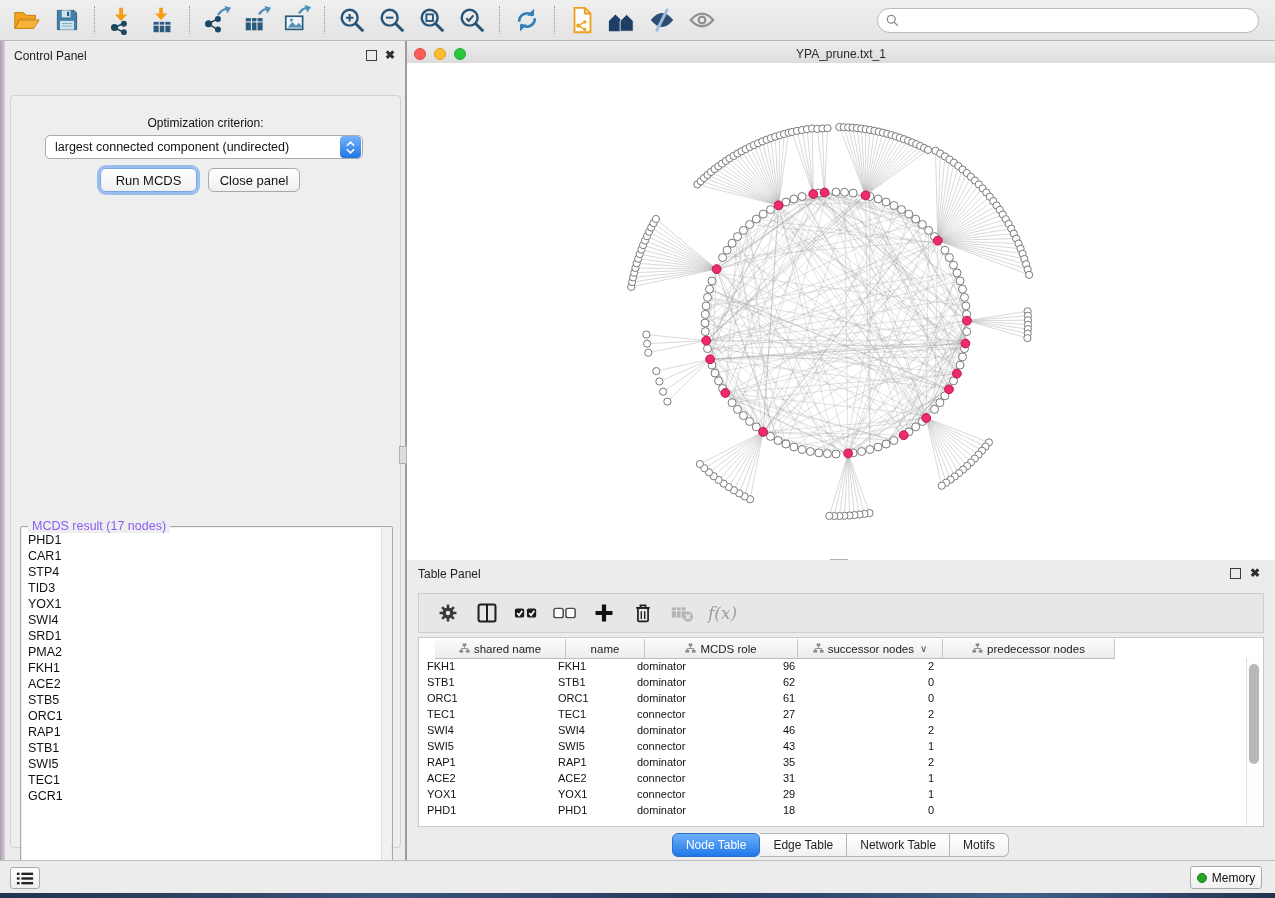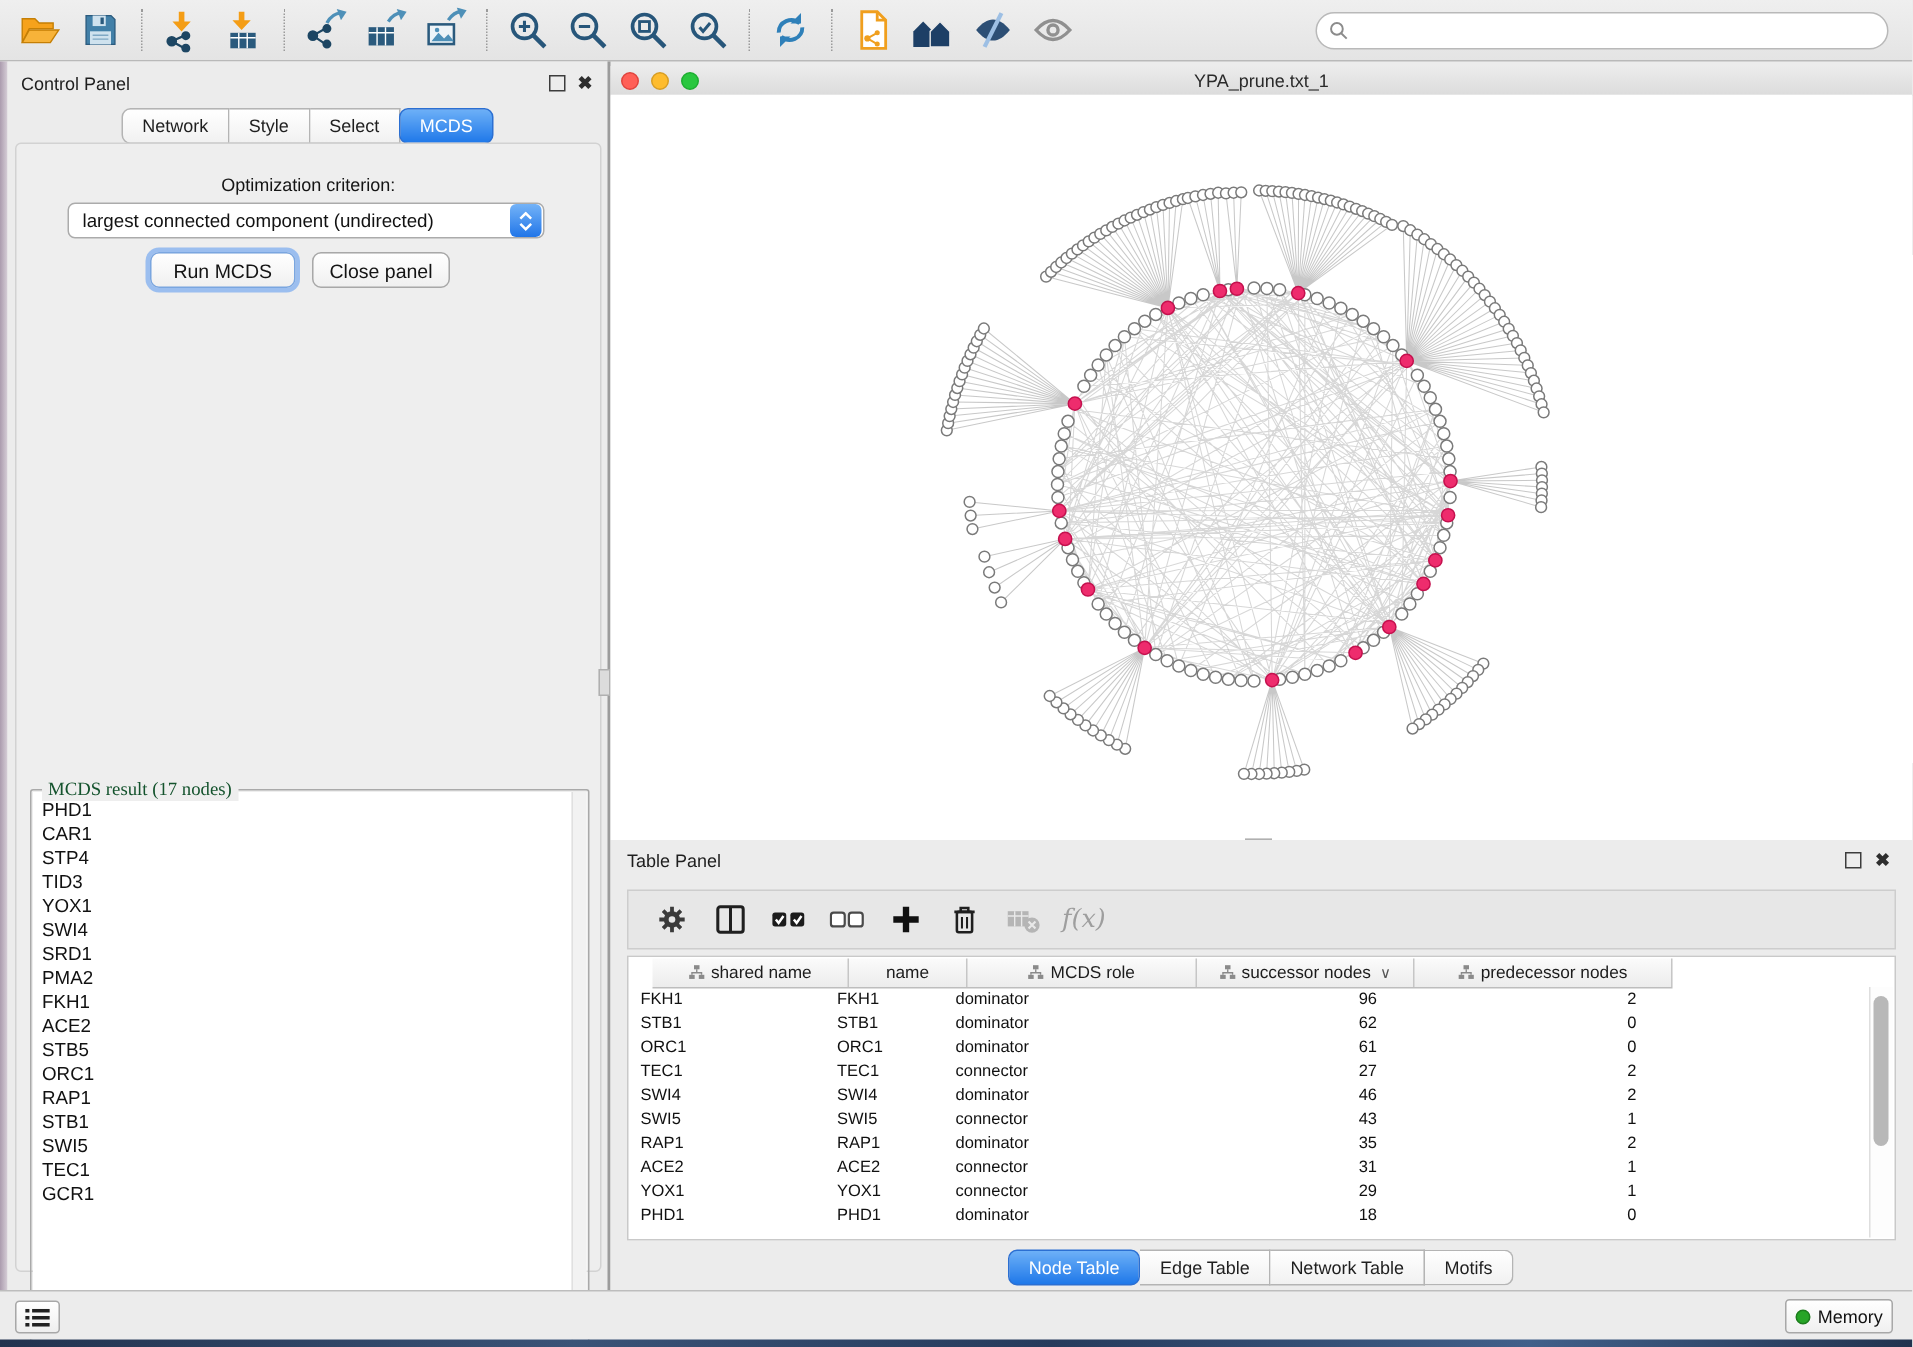--- a/index.html
+++ b/index.html
@@ -38,21 +38,21 @@
   .dropdown{position:absolute;left:34px;top:39px;width:318px;height:24px;background:#fff;border:1px solid #ababab;
     border-radius:5px;display:flex;align-items:center;box-sizing:border-box;}
   .dropdown .dd-text{flex:1;font-size:12.5px;color:#111;padding-left:9px;white-space:nowrap;overflow:hidden;}
   .dd-step{width:21px;height:22px;border-radius:4px;background:linear-gradient(#74b3f8,#2176e8);margin-right:1px;
     display:flex;flex-direction:column;align-items:center;justify-content:center;gap:1px;}
   .dd-step svg{display:block;}
   .btn{position:absolute;height:24px;background:linear-gradient(#ffffff,#f0f0f0);border:1px solid #a8a8a8;
     border-radius:6px;font-size:13px;color:#141414;display:flex;align-items:center;justify-content:center;box-sizing:border-box;}
   .btn.focusring{box-shadow:0 0 0 3px rgba(110,165,240,.65);border-color:#7aa6e0;}
   .groupbox{position:absolute;left:9px;top:430px;width:371px;height:368px;border:1px solid #a9a9a9;border-radius:2px;}
-  .groupbox .gb-title{position:absolute;left:7px;top:-8px;background:#eeeeee;padding:0 4px;font-size:12.5px;color:#14532d;font-family:Liberation Serif, serif;}
+  .groupbox .gb-title{position:absolute;left:7px;top:-8px;background:#eeeeee;padding:0 4px;font-size:12.5px;color:#8b5cf6;}
   .gb-list{position:absolute;left:1px;top:1px;right:1px;bottom:1px;background:#fff;overflow:hidden;}
   .gb-scroll{position:absolute;top:0;right:0;width:9px;height:100%;background:#f2f2f2;border-left:1px solid #e0e0e0;}
   .mcds-item{font-size:12.5px;color:#111;line-height:16px;padding:0 0 0 6px;}
   .gb-list-inner{padding-top:4px;}
 
   
   .vsplit{left:405px;top:41px;width:2px;height:819px;background:#9c9c9c;}
   .vgrip{left:399px;top:446px;width:8px;height:18px;background:#dcdcdc;border:1px solid #b0b0b0;box-sizing:border-box;}
   .hgrip{left:830px;top:559px;width:18px;height:7px;background:#dcdcdc;border:1px solid #b0b0b0;box-sizing:border-box;}
 
@@ -72,21 +72,21 @@
     border:1px solid #cdcdcd;box-sizing:border-box;display:flex;align-items:center;padding-left:14px;}
   .ttb{width:30px;height:30px;display:flex;align-items:center;justify-content:center;margin-right:9px;}
   .fx-label{font-family:"DejaVu Serif",serif;font-style:italic;font-size:17px;color:#9e9e9e;margin-left:2px;}
   .tp-table{position:absolute;left:11px;top:77px;width:846px;height:190px;background:#fff;border:1px solid #c9c9c9;box-sizing:border-box;overflow:hidden;}
   .thead{position:absolute;left:16px;top:1px;height:19px;display:flex;background:linear-gradient(#fbfbfb,#ececec);border-bottom:1px solid #bdbdbd;}
   .th{display:flex;align-items:center;justify-content:center;gap:4px;font-size:11.5px;color:#1c1c1c;
     border-right:1px solid #c6c6c6;box-sizing:border-box;height:19px;}
   .tbody{position:absolute;left:1px;top:20px;right:16px;bottom:0;}
   .tr{display:flex;height:16px;align-items:center;}
   .td{font-size:11px;color:#111;box-sizing:border-box;white-space:nowrap;overflow:hidden;}
-  .td.num{text-align:right;}
+  .td.num{}
   .tscroll{position:absolute;top:20px;right:1px;width:15px;bottom:1px;background:#fdfdfd;border-left:1px solid #dedede;}
   .tthumb{position:absolute;left:2px;top:6px;width:10px;height:100px;background:#b8b8b8;border-radius:6px;}
   .tp-tabs{position:absolute;left:0;top:273px;width:100%;display:flex;justify-content:center;}
   .sort-chevron{font-size:10px;color:#555;margin-left:2px;}
 
   
   .status-bar{left:0;top:860px;width:1275px;height:33px;background:#ececec;border-top:1px solid #bdbdbd;box-sizing:border-box;}
   .list-btn{position:absolute;left:10px;top:6px;width:30px;height:22px;background:linear-gradient(#fff,#efefef);
     border:1px solid #a8a8a8;border-radius:3px;display:flex;align-items:center;justify-content:center;box-sizing:border-box;}
   .mem-btn{position:absolute;right:13px;top:5px;width:72px;height:23px;background:linear-gradient(#fff,#f0f0f0);
@@ -239,26 +239,20 @@
       <input type="text" placeholder="" style="">
     </span>
   </div>
 
   <div class="abs left-strip"></div>
 
   <div class="abs control-panel">
     <div class="cp-header">Control Panel</div>
     <div class="win-mini float-box" style="left:361px;"></div>
     <div class="win-mini close-x" style="left:380px;">✖</div>
-    <div class="cp-tabs seg" id="cp-tabs">
-        <div class="tab">Network</div>
-        <div class="tab">Style</div>
-        <div class="tab">Select</div>
-        <div class="tab active">MCDS</div>
-      </div>
     <div class="cp-body">
       <div class="opt-label">Optimization criterion:</div>
       <div class="dropdown">
         <span class="dd-text">largest connected component (undirected)</span>
         <span class="dd-step">
           <svg width="9" height="6" viewBox="0 0 10 6">
               <path d="M1 5l4-4 4 4" fill="none" stroke="#fff" stroke-width="1.8"></path>
             </svg>
           <svg width="9" height="6" viewBox="0 0 10 6">
               <path d="M1 1l4 4 4-4" fill="none" stroke="#fff" stroke-width="1.8"></path>

